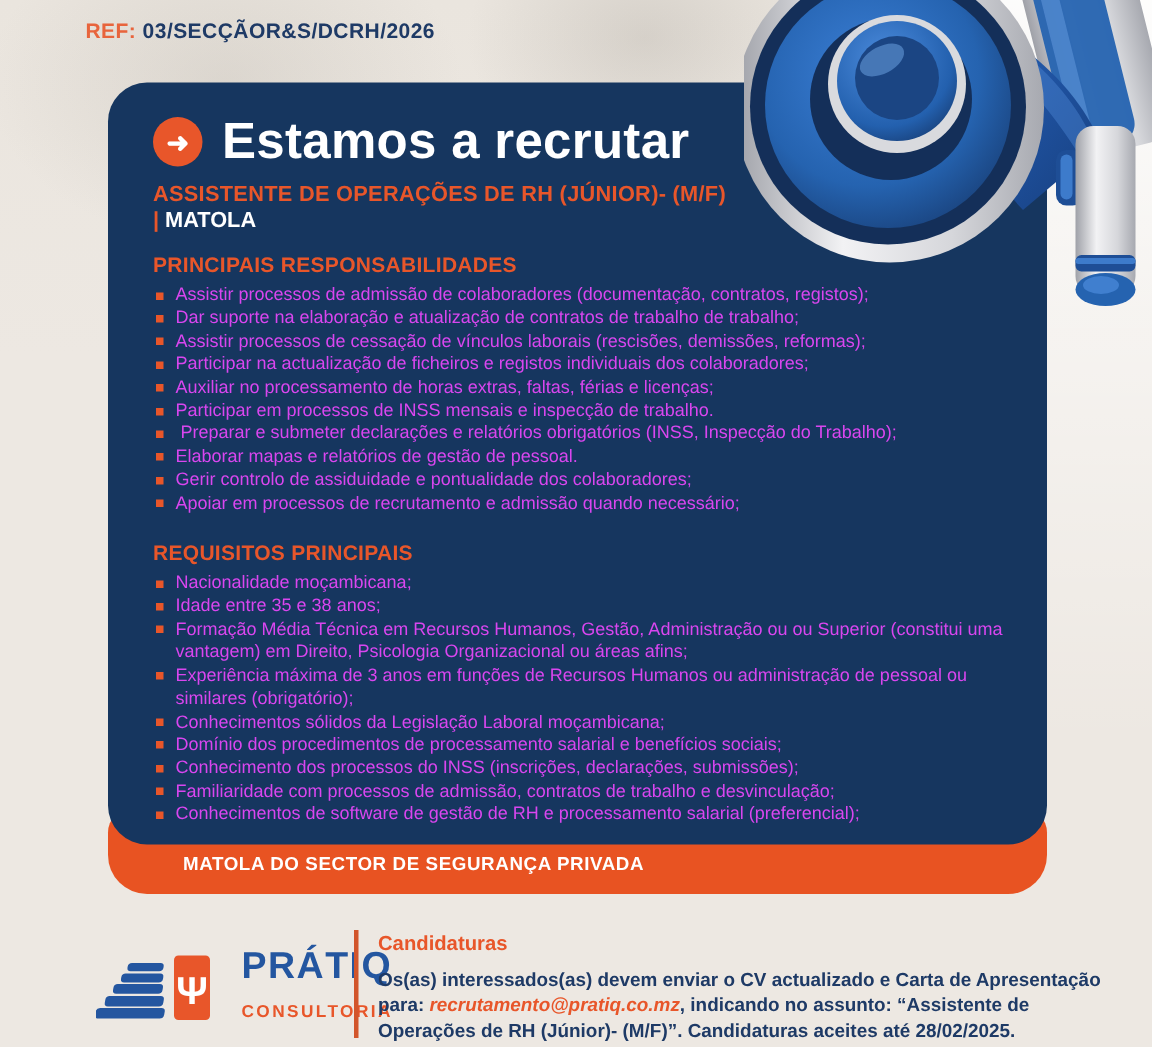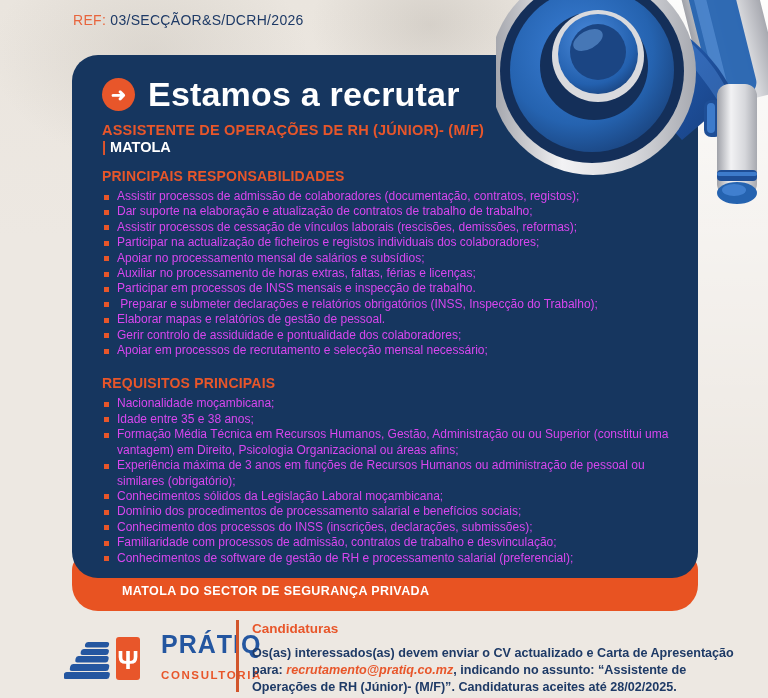--- a/index.html
+++ b/index.html
@@ -16,22 +16,22 @@
       radial-gradient(170px 120px at 430px 25px, rgba(140,134,126,.22), transparent 70%),
       radial-gradient(220px 150px at 150px 55px, rgba(173,167,158,.25), transparent 72%),
       linear-gradient(#EAE5DE, rgba(237,232,226,0) 85%);
   }
   .bg-sheen{
     position:absolute;top:0;right:0;width:170px;height:540px;
     background:linear-gradient(to bottom, rgba(255,255,255,.92), rgba(255,255,255,.35) 55%, rgba(255,255,255,0) 92%);
   }
   
   .ref-line{
-    position:absolute;left:73px;top:12px;
-    font-size:14px;font-weight:normal;letter-spacing:.3px;
+    position:absolute;left:57px;top:12px;
+    font-size:14px;font-weight:bold;letter-spacing:.3px;
   }
   .ref-label{color:#E8643C;}
   .ref-value{color:#1E3A66;}
 
   
   .card{position:absolute;left:72px;top:55px;width:626px;}
   .card-blue{
     position:relative;z-index:2;
     background:#16365F;border-radius:26px;
     padding:18px 24px 12px 30px;
@@ -110,33 +110,32 @@
     <ul class="bullets">
 
         <li><span>Assistir processos de admissão de colaboradores (documentação, contratos, registos);</span></li>
 
         <li><span>Dar suporte na elaboração e atualização de contratos de trabalho de trabalho;</span></li>
 
         <li><span>Assistir processos de cessação de vínculos laborais (rescisões, demissões, reformas);</span></li>
 
         <li><span>Participar na actualização de ficheiros e registos individuais dos colaboradores;</span></li>
 
-        <li><span>Apoiar no processamento mensal de salários e subsídios;</span></li>
 
         <li><span>Auxiliar no processamento de horas extras, faltas, férias e licenças;</span></li>
 
         <li><span>Participar em processos de INSS mensais e inspecção de trabalho.</span></li>
 
         <li><span>&nbsp;Preparar e submeter declarações e relatórios obrigatórios (INSS, Inspecção do Trabalho);</span></li>
 
         <li><span>Elaborar mapas e relatórios de gestão de pessoal.</span></li>
 
         <li><span>Gerir controlo de assiduidade e pontualidade dos colaboradores;</span></li>
 
-        <li><span>Apoiar em processos de recrutamento e selecção mensal necessário;</span></li>
+        <li><span>Apoiar em processos de recrutamento e admissão quando necessário;</span></li>
       </ul>
 
     <div class="section-heading second">REQUISITOS PRINCIPAIS</div>
     <ul class="bullets">
 
         <li><span>Nacionalidade moçambicana;</span></li>
 
         <li><span>Idade entre 35 e 38 anos;</span></li>
 
         <li><span>Formação Média Técnica em Recursos Humanos, Gestão, Administração ou ou Superior (constitui uma vantagem) em Direito, Psicologia Organizacional ou áreas afins;</span></li>

